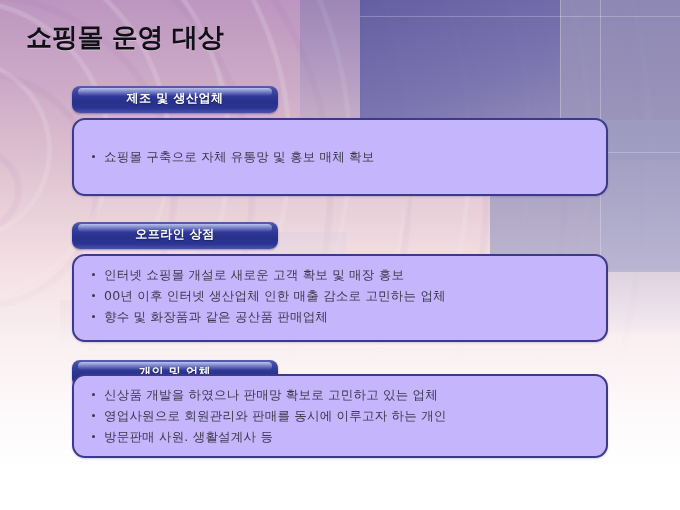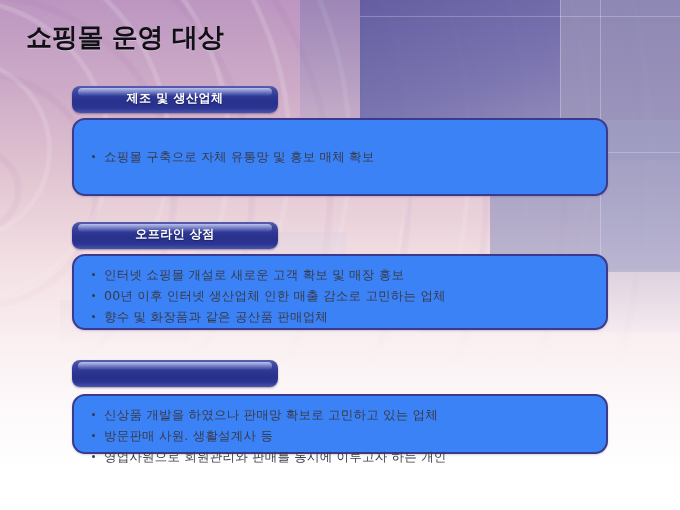--- a/index.html
+++ b/index.html
@@ -168,21 +168,21 @@
     color: #ffffff;
     letter-spacing: 0.5px;
     text-shadow: 0 1px 1px rgba(20,20,60,0.55);
   }
 
   
   .content-box {
     position: absolute;
     left: 72px;
     width: 536px;
-    background: #3b82f6;
+    background: #c4b5fd;
     border: 2px solid #3b3a8c;
     border-radius: 13px;
     box-sizing: border-box;
     box-shadow: 0 1px 2px rgba(70,60,110,0.22);
   }
   .bullet-list {
     margin: 0;
     padding: 0;
     list-style: none;
   }
@@ -203,24 +203,24 @@
     width: 3px;
     height: 3px;
     background: #3a3a46;
     border-radius: 50%;
   }
 
   
   #box-1 { top: 118px; height: 78px; }
   #box-1 .bullet-list { padding: 26px 0 0 14px; }
   
-  #box-2 { top: 254px; height: 76px; }
+  #box-2 { top: 254px; height: 88px; }
   #box-2 .bullet-list { padding: 8px 0 0 14px; }
   
-  #box-3 { top: 394px; height: 60px; }
+  #box-3 { top: 374px; height: 84px; }
   #box-3 .bullet-list { padding: 8px 0 0 14px; }
 
   #banner-1 { top: 86px; }
   #banner-2 { top: 222px; }
   #banner-3 { top: 360px; }
 </style>
 </head>
 <body>
 
 <div id="slide">
@@ -262,22 +262,23 @@
   <div class="content-box" id="box-2">
     <ul class="bullet-list">
       <li class="bullet-item">인터넷 쇼핑몰 개설로 새로운 고객 확보 및 매장 홍보</li>
       <li class="bullet-item">00년 이후 인터넷 생산업체 인한 매출 감소로 고민하는 업체</li>
       <li class="bullet-item">향수 및 화장품과 같은 공산품 판매업체</li>
     </ul>
   </div>
 
   <div class="banner" id="banner-3">
     <div class="gloss"></div>
+    <div class="banner-label">개인 및 업체</div>
   </div>
   <div class="content-box" id="box-3">
     <ul class="bullet-list">
       <li class="bullet-item">신상품 개발을 하였으나 판매망 확보로 고민하고 있는 업체</li>
+      <li class="bullet-item">영업사원으로 회원관리와 판매를 동시에 이루고자 하는 개인</li>
       <li class="bullet-item">방문판매 사원. 생활설계사 등</li>
-      <li class="bullet-item">영업사원으로 회원관리와 판매를 동시에 이루고자 하는 개인</li>
     </ul>
   </div>
 
 </div>
 
 </body></html>

